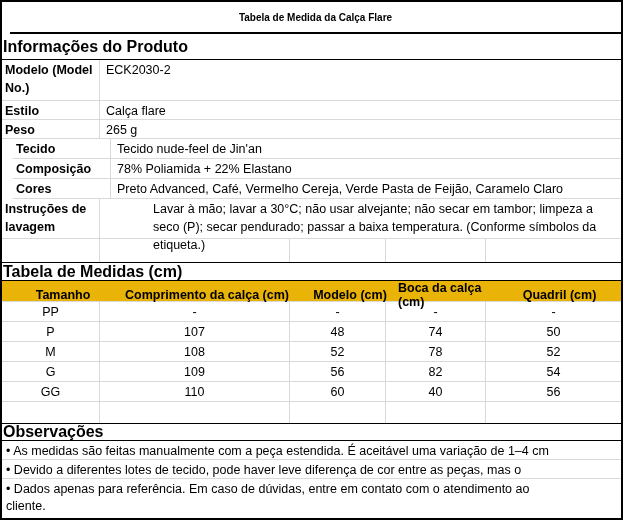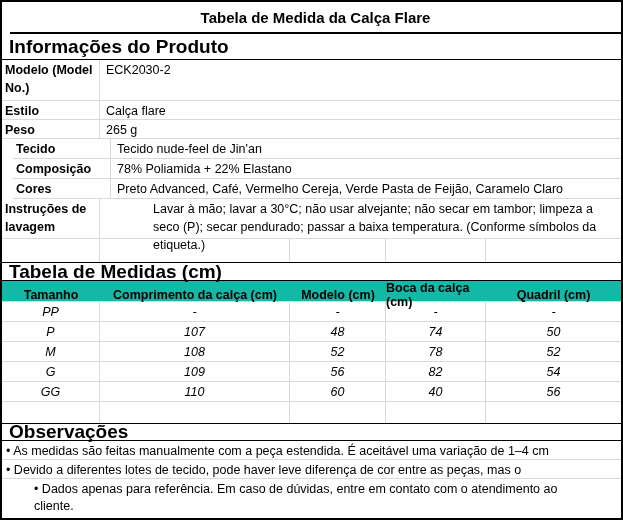--- a/index.html
+++ b/index.html
@@ -5,25 +5,25 @@
   html,body { margin:0; padding:0; background:#fff; }
   .sheet {
     width:623px; height:520px; box-sizing:border-box;
     border:2px solid #000; background:#fff; color:#000;
     font-family:"Liberation Sans", sans-serif; font-size:12.5px;
     overflow:hidden;
   }
   .title-row {
     height:32px; box-sizing:border-box; border-bottom:2px solid #000;
     display:flex; align-items:center; justify-content:center;
-    font-weight:bold; font-size:15px;margin-left:8px;
+    font-weight:bold; font-size:10px;margin-left:8px;
   }
   .section-heading {
     box-sizing:border-box; border-bottom:1.5px solid #000;
-    font-weight:bold; font-size:19px; padding:0 7px;
+    font-weight:bold; font-size:16px; padding:0 1px;
     display:flex; align-items:center;
   }
   .h26 { height:26px; } .h18 { height:18px; } .h17 { height:17px; }
   .info-row {
     display:flex; box-sizing:border-box; border-bottom:1px solid #d9d9d9;
   }
   .info-row:last-of-type { border-bottom:none; }
   .info-label {
     width:98px; box-sizing:border-box; border-right:1px solid #d9d9d9;
     font-weight:bold; padding:1px 3px 0 3px; line-height:18px;
@@ -32,30 +32,30 @@
   .r41 { height:41px; } .r19 { height:19px; } .r20 { height:20px;margin-left:11px; } .r40 { height:40px;gap:47px; }
   .grid-row {
     display:grid; grid-template-columns:98px 190px 96px 100px 1fr;
     box-sizing:border-box; border-bottom:1px solid #d9d9d9;
   }
   .grid-row > div {
     box-sizing:border-box; border-right:1px solid #d9d9d9;
     display:flex; align-items:center; justify-content:center;
   }
   .grid-row > div:last-child { border-right:none; }
-  .header-row { background:#14b8a6; font-weight:bold; height:21px; }
+  .header-row { background:#eab308; font-weight:bold; height:21px;padding-left:12px; }
   .header-row > div { border-right:none; }
-  .data-row { height:20px;font-style:italic; }
+  .data-row { height:20px; }
   .empty-row { border-bottom:1.5px solid #000; }
   .e24 { height:24px; } .e22 { height:22px; }
   .note-row {
     box-sizing:border-box; border-bottom:1px solid #d9d9d9;
     padding:2px 4px 0 4px; line-height:16.5px;
   }
-  .n19 { height:19px; } .n40 { height:40px;margin-left:28px; }
+  .n19 { height:19px; } .n40 { height:40px; }
   .note-row:last-child { border-bottom:none; }
   .note-row.n40 .note-text { display:block; max-width:548px; }
 </style>
 </head>
 <body>
 
 <div class="sheet">
 
   <div class="title-row">Tabela de Medida da Calça Flare</div>
 

